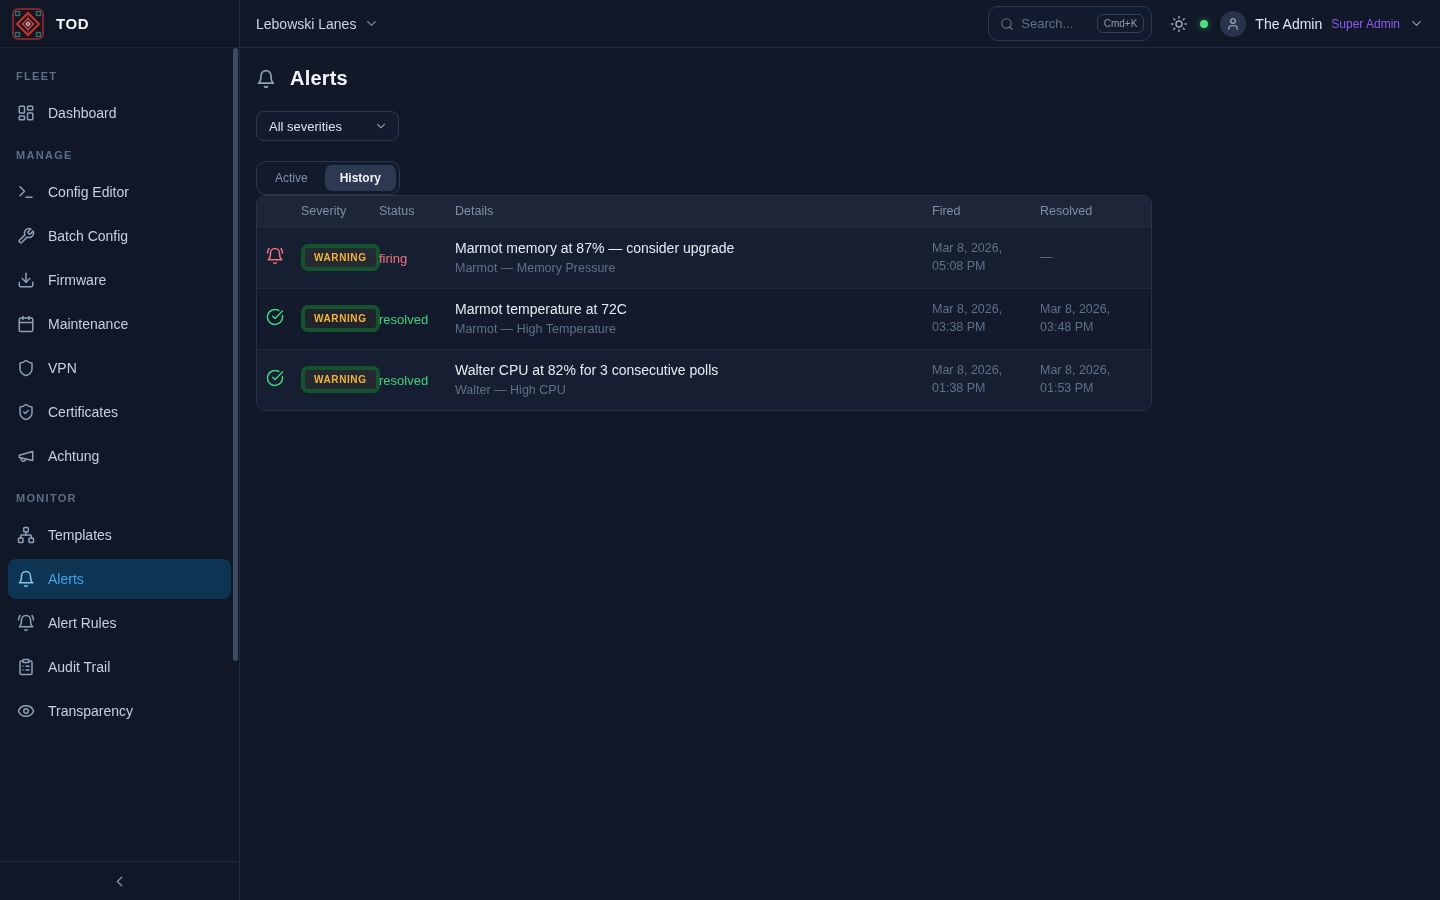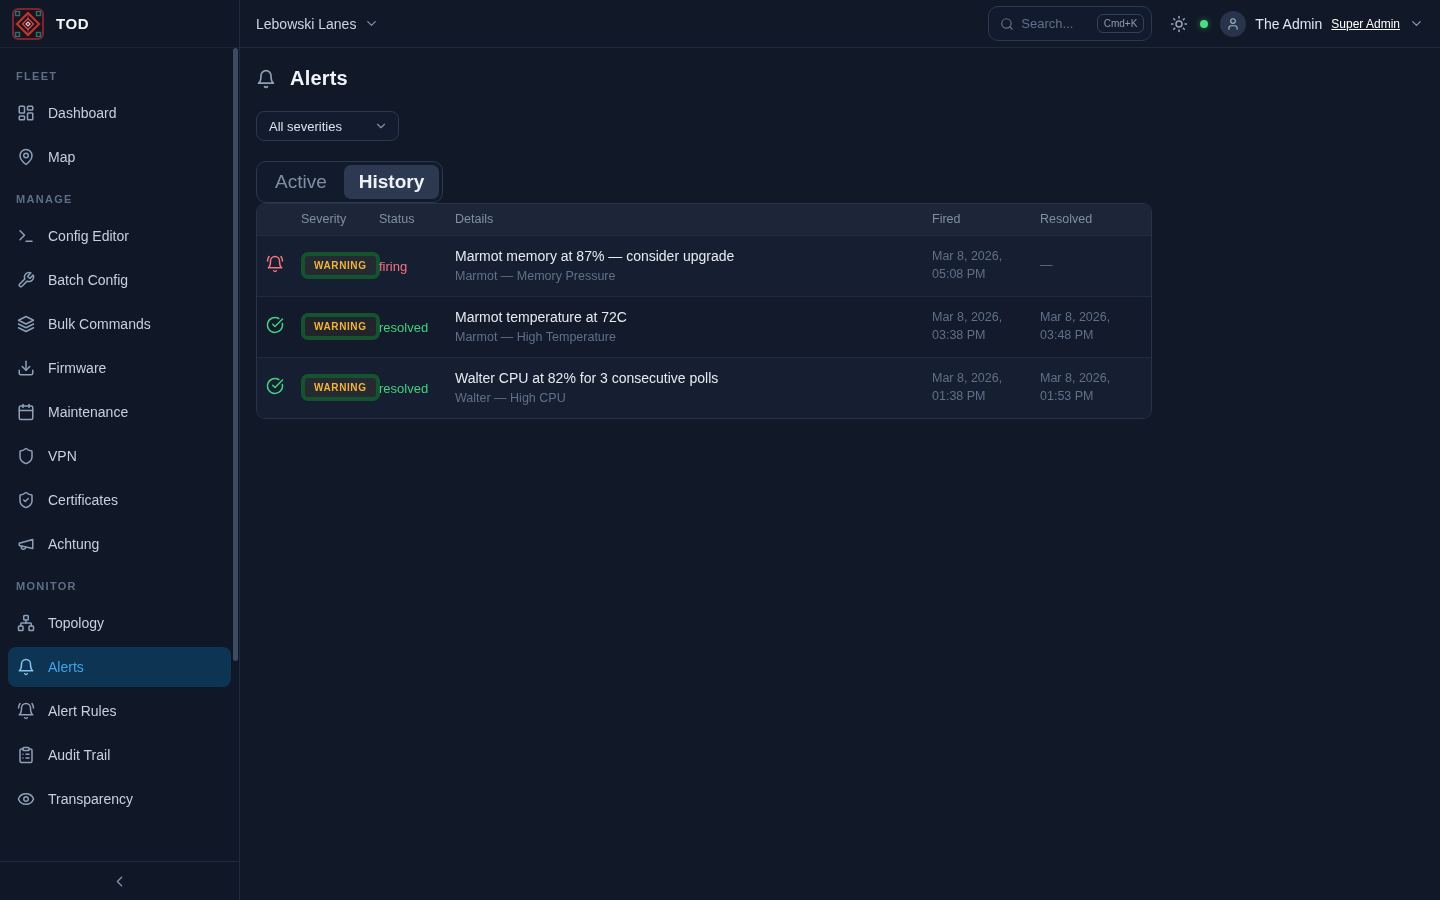--- a/index.html
+++ b/index.html
@@ -64,41 +64,41 @@
   .kbd-hint {
     font-size:10px; color:#8b9ab0; border:1px solid #33415a; border-radius:6px;
     padding:3px 6px; white-space:nowrap; font-family:inherit;
   }
   .theme-toggle { width:18px; height:18px; color:#98a6ba; margin-left:6px; cursor:pointer; }
   .status-dot { width:8px; height:8px; border-radius:50%; background:#4ade80; box-shadow:0 0 6px rgba(74,222,128,.5); }
   .user-menu { display:flex; align-items:center; gap:9px; cursor:pointer; }
   .avatar { width:26px; height:26px; border-radius:50%; background:#28344a; display:flex; align-items:center; justify-content:center; }
   .avatar .icon { width:14px; height:14px; color:#9fb0c5; }
   .user-name { font-size:14px; color:#dde5ee; }
-  .user-role { font-size:12px; color:#ffffff;text-decoration:underline; }
+  .user-role { font-size:12px; color:#8b5cf6; }
   .user-menu .chev { width:15px; height:15px; color:#8b9ab0; }
 
   
   .content { padding:19px 16px; }
   .page-header { display:flex; align-items:center; gap:14px; }
   .page-header .icon { width:20px; height:20px; color:#8da0b8; }
   .page-title { font-size:20px; font-weight:700; color:#f1f5f9; letter-spacing:.2px; }
 
   .severity-select {
     margin-top:21px; width:143px; height:30px; background:#131c2e; border:1px solid #2b384f;
     border-radius:8px; display:flex; align-items:center; justify-content:space-between;
     padding:0 10px 0 12px; font-size:13px; color:#dbe3ec; cursor:pointer;
   }
   .severity-select .icon { width:14px; height:14px; color:#7f8fa6; }
 
   .tabs {
     margin-top:20px; display:inline-flex; align-items:center; gap:2px;
     background:#121b2c; border:1px solid #2b384f; border-radius:10px; padding:3px;
   }
-  .tab { padding:6px 15px; border-radius:7px; font-size:19px; color:#7f8fa6; cursor:pointer; }
+  .tab { padding:6px 15px; border-radius:7px; font-size:12px; color:#7f8fa6; cursor:pointer; }
   .tab.active { background:#2d3950; color:#eef2f7; font-weight:700; }
 
   .table-wrap { width:896px; border:1px solid #273349; border-radius:9px; overflow:hidden; }
   table { width:100%; border-collapse:collapse; table-layout:fixed; }
   col.c-icon{width:44px} col.c-sev{width:78px} col.c-status{width:76px}
   col.c-details{width:477px} col.c-fired{width:108px} col.c-resolved{width:113px}
   thead th {
     background:#1c2638; height:31px; text-align:left; font-weight:500;
     font-size:12.5px; color:#7f8fa6; padding:0;
   }
@@ -150,56 +150,37 @@
         <span class="icon">
           <svg viewBox="0 0 24 24" fill="none" stroke="currentColor" stroke-width="2" stroke-linecap="round" stroke-linejoin="round">
             <rect x="3" y="3" width="7" height="9" rx="1"></rect>
             <rect x="14" y="3" width="7" height="5" rx="1"></rect>
             <rect x="14" y="12" width="7" height="9" rx="1"></rect>
             <rect x="3" y="16" width="7" height="5" rx="1"></rect>
           </svg>
         </span>
         <span>Dashboard</span>
       </div>
-      <div class="nav-item">
-        <span class="icon">
-          <svg viewBox="0 0 24 24" fill="none" stroke="currentColor" stroke-width="2" stroke-linecap="round" stroke-linejoin="round">
-            <path d="M20 10c0 6-8 12-8 12s-8-6-8-12a8 8 0 0 1 16 0Z"></path>
-            <circle cx="12" cy="10" r="3"></circle>
-          </svg>
-        </span>
-        <span>Map</span>
-      </div>
       <div class="section-label">MANAGE</div>
       <div class="nav-item">
         <span class="icon">
           <svg viewBox="0 0 24 24" fill="none" stroke="currentColor" stroke-width="2" stroke-linecap="round" stroke-linejoin="round">
             <polyline points="4 17 10 11 4 5"></polyline>
             <line x1="12" y1="19" x2="20" y2="19"></line>
           </svg>
         </span>
         <span>Config Editor</span>
       </div>
       <div class="nav-item">
         <span class="icon">
           <svg viewBox="0 0 24 24" fill="none" stroke="currentColor" stroke-width="2" stroke-linecap="round" stroke-linejoin="round">
             <path d="M14.7 6.3a1 1 0 0 0 0 1.4l1.6 1.6a1 1 0 0 0 1.4 0l3.77-3.77a6 6 0 0 1-7.94 7.94l-6.91 6.91a2.12 2.12 0 0 1-3-3l6.91-6.91a6 6 0 0 1 7.94-7.94l-3.76 3.76z"></path>
           </svg>
         </span>
         <span>Batch Config</span>
-      </div>
-      <div class="nav-item">
-        <span class="icon">
-          <svg viewBox="0 0 24 24" fill="none" stroke="currentColor" stroke-width="2" stroke-linecap="round" stroke-linejoin="round">
-            <path d="m12 2 10 5-10 5L2 7Z"></path>
-            <path d="m2 12 10 5 10-5"></path>
-            <path d="m2 17 10 5 10-5"></path>
-          </svg>
-        </span>
-        <span>Bulk Commands</span>
       </div>
       <div class="nav-item">
         <span class="icon">
           <svg viewBox="0 0 24 24" fill="none" stroke="currentColor" stroke-width="2" stroke-linecap="round" stroke-linejoin="round">
             <path d="M21 15v4a2 2 0 0 1-2 2H5a2 2 0 0 1-2-2v-4"></path>
             <polyline points="7 10 12 15 17 10"></polyline>
             <line x1="12" y1="3" x2="12" y2="15"></line>
           </svg>
         </span>
         <span>Firmware</span>
@@ -245,21 +226,21 @@
       <div class="nav-item">
         <span class="icon">
           <svg viewBox="0 0 24 24" fill="none" stroke="currentColor" stroke-width="2" stroke-linecap="round" stroke-linejoin="round">
             <rect x="16" y="16" width="6" height="6" rx="1"></rect>
             <rect x="2" y="16" width="6" height="6" rx="1"></rect>
             <rect x="9" y="2" width="6" height="6" rx="1"></rect>
             <path d="M5 16v-3a1 1 0 0 1 1-1h12a1 1 0 0 1 1 1v3"></path>
             <path d="M12 12V8"></path>
           </svg>
         </span>
-        <span>Topology</span>
+        <span>Templates</span>
       </div>
       <div class="nav-item active">
         <span class="icon">
           <svg viewBox="0 0 24 24" fill="none" stroke="currentColor" stroke-width="2" stroke-linecap="round" stroke-linejoin="round">
             <path d="M6 8a6 6 0 0 1 12 0c0 7 3 9 3 9H3s3-2 3-9"></path>
             <path d="M10.3 21a1.94 1.94 0 0 0 3.4 0"></path>
           </svg>
         </span>
         <span>Alerts</span>
       </div>

